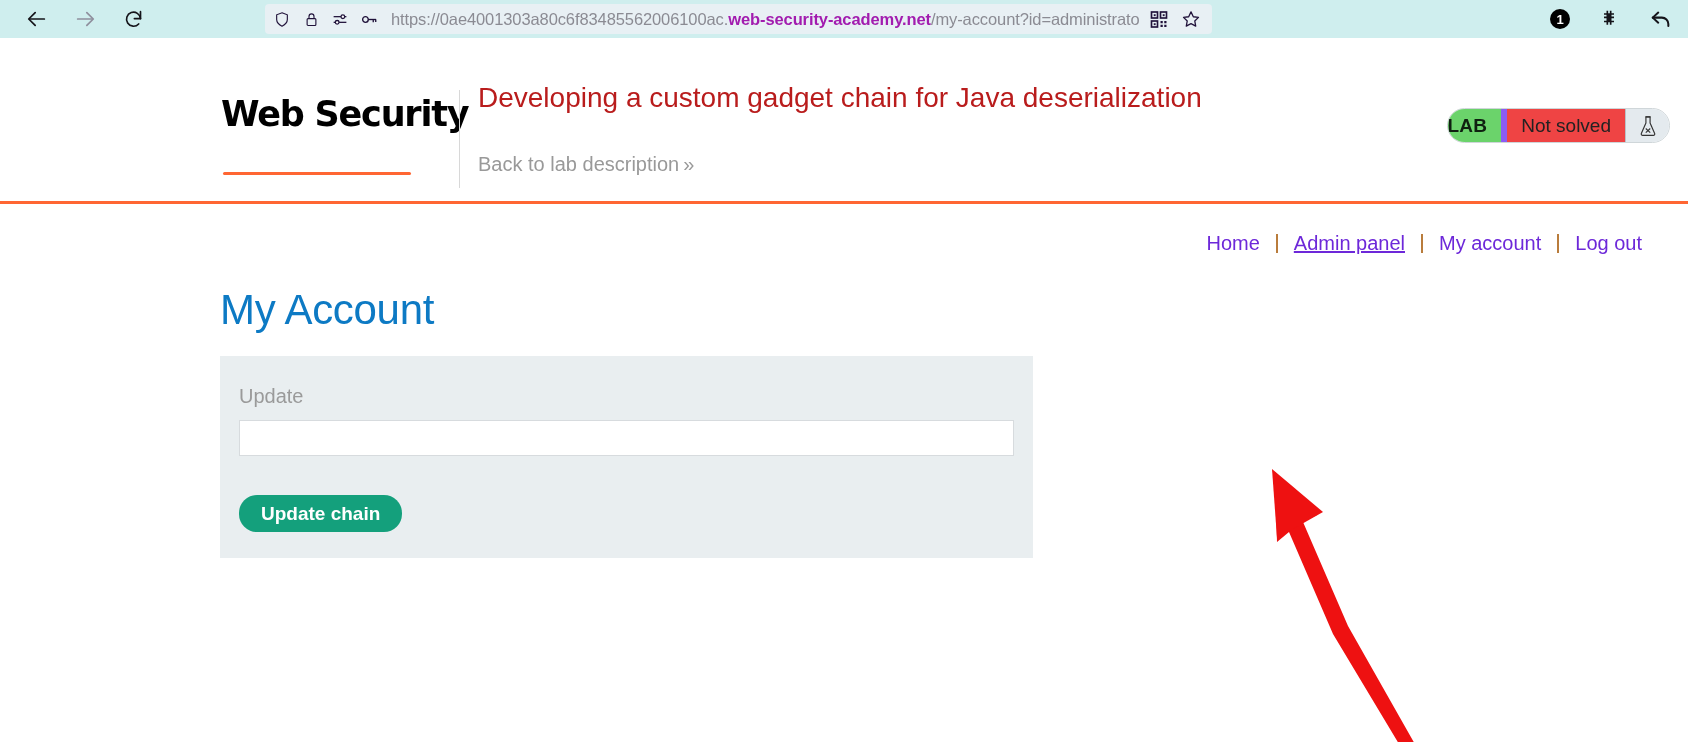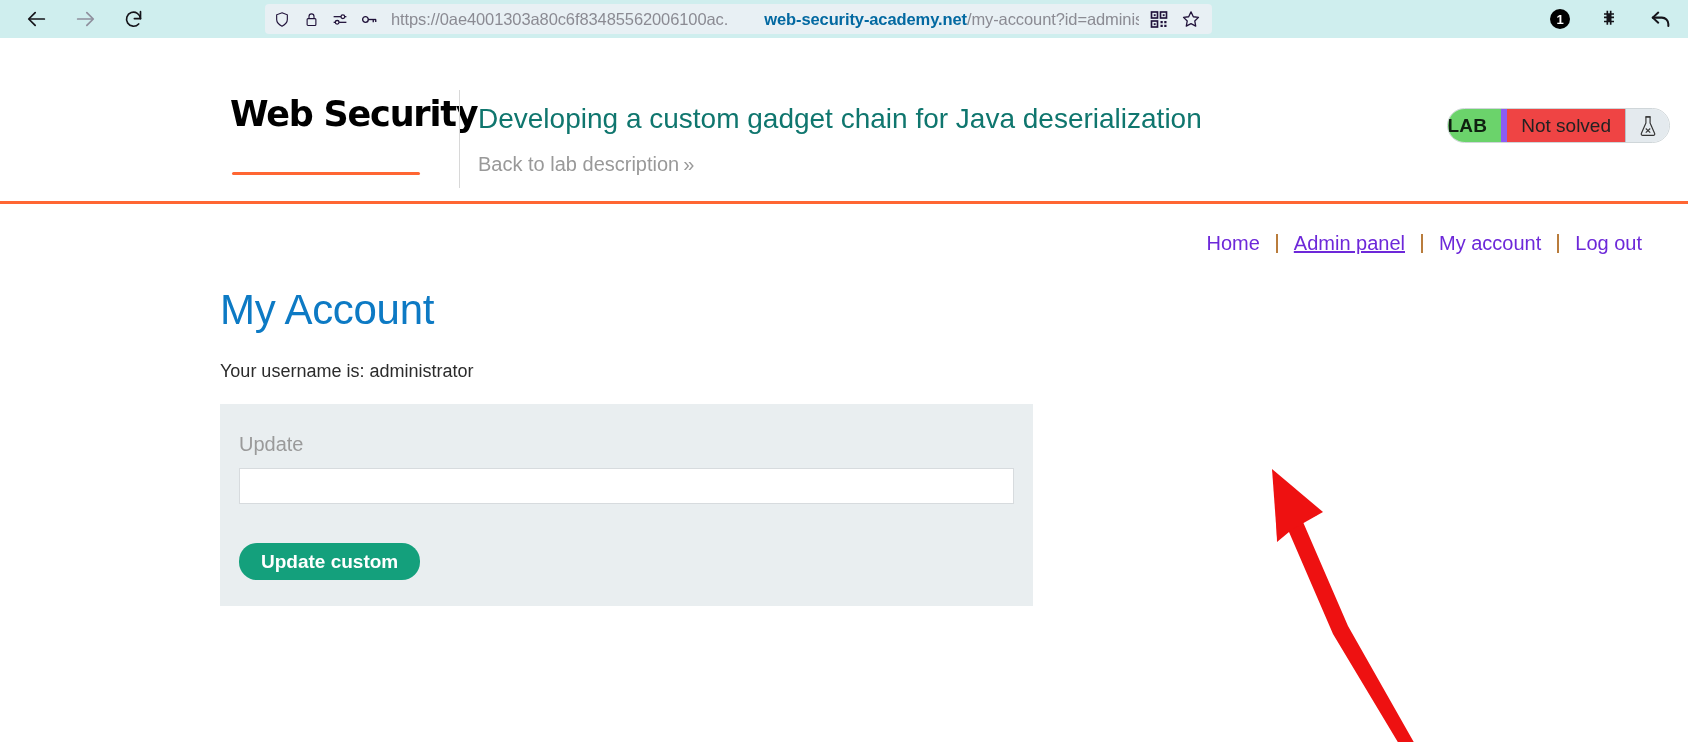--- a/index.html
+++ b/index.html
@@ -43,21 +43,21 @@
   .urlbar .ic { width: 18px; height: 18px; display:flex; align-items:center; justify-content:center; color:#20123a; flex: 0 0 auto;}
   .url-text {
     flex: 1 1 auto;
     font-size: 16.5px;
     color: #8b8b93;
     white-space: nowrap;
     overflow: hidden;
     letter-spacing: -0.1px;
     padding-left: 2px;
   }
-  .url-text b { color: #0369a1; font-weight: 700; margin-left: 36px; }
+  .url-text b { color: #a21caf; font-weight: 700; }
   .urlbar-right { display: flex; align-items: center; gap: 14px; padding-right: 4px; }
 
   .chrome-right {
     position: absolute;
     right: 14px; top: 0; height: 38px;
     display: flex; align-items: center; gap: 26px;
   }
   .badge-circle {
     width: 20px; height: 20px; border-radius: 50%;
     background: #000; color: #fff;
@@ -68,21 +68,21 @@
 
   
   .academy-header {
     position: relative;
     height: 166px;
     background: #fff;
     border-bottom: 3px solid #ff6633;
   }
   .logo-wrap {
     position: absolute;
-    left: 230px; top: 58px;
+    left: 221px; top: 58px;
     width: 228px;
   }
   .logo-line {
     font-family: "DejaVu Sans", sans-serif;
     font-weight: 700;
     font-size: 35px;
     line-height: 37px;
     color: #000;
     letter-spacing: -1.2px;
     white-space: nowrap;
@@ -105,23 +105,23 @@
   }
 
   .header-divider {
     position: absolute;
     left: 459px; top: 52px;
     width: 1px; height: 98px;
     background: #d8d8d8;
   }
   .lab-title {
     position: absolute;
-    left: 478px; top: 65px;
+    left: 478px; top: 44px;
     font-size: 28px;
-    color: #0f766e;
+    color: #b91c1c;
     font-weight: 400;
     white-space: nowrap;
   }
   .back-link {
     position: absolute;
     left: 478px; top: 115px;
     font-size: 20px;
     color: #999999;
     white-space: nowrap;
   }
@@ -374,26 +374,25 @@
     <span class="sep"></span>
     <a href="#" class="hovered">Admin panel</a>
     <span class="sep"></span>
     <a href="#">My account</a>
     <span class="sep"></span>
     <a href="#">Log out</a>
   </nav>
 
   <div class="container">
     <h1 class="page-title">My Account</h1>
-    <p class="username">Your username is: administrator</p>
 
     <div class="form-box">
       <label class="form-label">Update</label>
       <input class="email-input" type="text" value="" style="">
-      <button class="update-btn">Update custom</button>
+      <button class="update-btn">Update chain</button>
     </div>
   </div>
 
   <svg class="annotation-arrow" viewBox="0 0 200 330">
     <polygon points="20,6 62,49 48,56 93,160 178,310 168,318 78,168 34,66 22,76" fill="#ee1111"></polygon>
     <polygon points="17,3 68,46 22,72" fill="#ee1111"></polygon>
   </svg>
 </div>
 
 </body></html>

